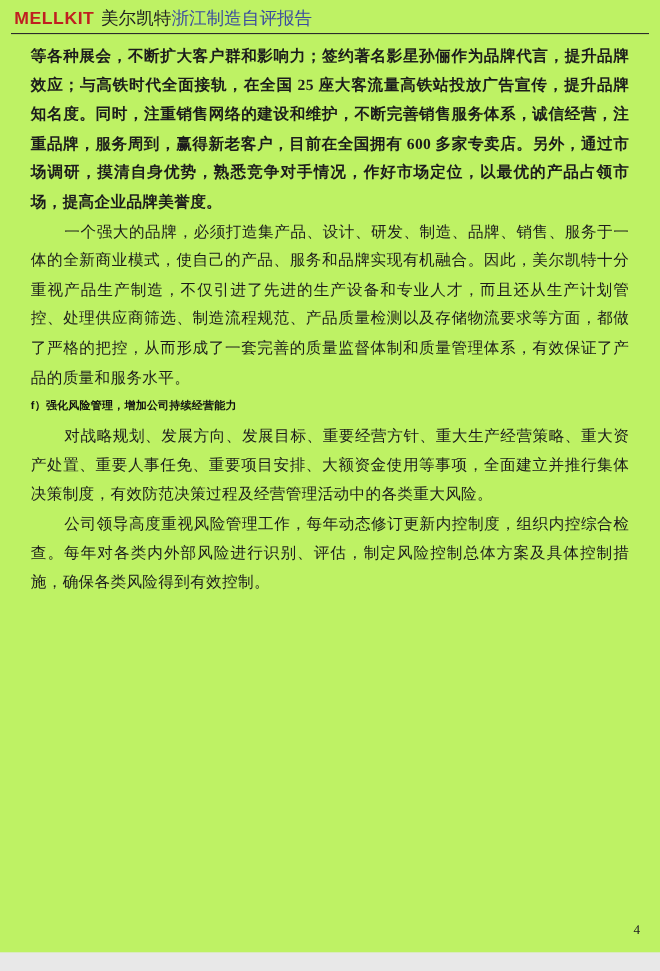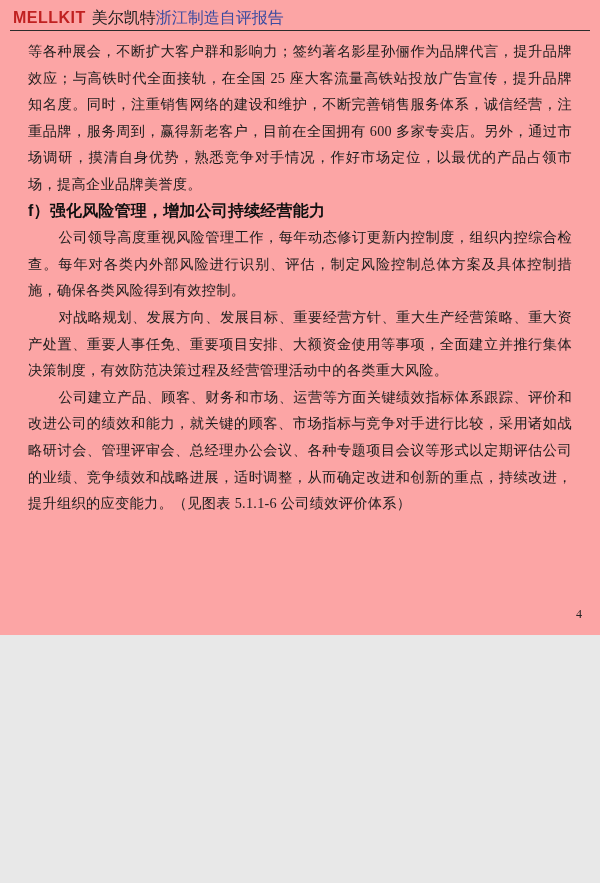--- a/index.html
+++ b/index.html
@@ -3,23 +3,23 @@
 <meta charset="utf-8">
 <style>
   html, body {
     margin: 0;
     padding: 0;
     background: #e8e8e8;
   }
   .page {
     position: relative;
     width: 600px;
-    height: 635px;
+    height: 866px;
     margin: 0 auto;
-    background: #fca5a5;
+    background: #bef264;
     font-family: "Liberation Serif", serif;
     color: #1c1c1c;
     overflow: hidden;
     box-sizing: border-box;
   }
   .page-header {
     margin: 0 10px;
     padding: 8px 3px 3px 3px;
     border-bottom: 1.5px solid #2b2b2b;
     font-family: "Liberation Sans", sans-serif;
@@ -46,26 +46,27 @@
     text-align: justify;
     text-justify: inter-ideograph;
     letter-spacing: 0.3px;
   }
   .para {
     margin: 0;
     text-indent: 2.15em;
   }
   .para.continuation {
     text-indent: 0;
+    font-weight: bold;
   }
   .heading {
     margin: 0;
     font-family: "Liberation Sans", sans-serif;
     font-weight: bold;
-    font-size: 16px;
+    font-size: 10px;
     line-height: 26.6px;
     color: #101010;
     text-align: left;
     letter-spacing: 0.2px;
   }
   .page-number {
     position: absolute;
     right: 18px;
     bottom: 13px;
     font-size: 12px;
@@ -77,21 +78,21 @@
 <body>
 
 <div class="page">
 
   <header class="page-header">
     <span class="brand">MELLKIT</span><span class="company">美尔凯特</span><span class="doc-title">浙江制造自评报告</span>
   </header>
 
   <main class="doc-body">
     <p class="para continuation">等各种展会，不断扩大客户群和影响力；签约著名影星孙俪作为品牌代言，提升品牌效应；与高铁时代全面接轨，在全国 25 座大客流量高铁站投放广告宣传，提升品牌知名度。同时，注重销售网络的建设和维护，不断完善销售服务体系，诚信经营，注重品牌，服务周到，赢得新老客户，目前在全国拥有 600 多家专卖店。另外，通过市场调研，摸清自身优势，熟悉竞争对手情况，作好市场定位，以最优的产品占领市场，提高企业品牌美誉度。</p>
+    <p class="para">一个强大的品牌，必须打造集产品、设计、研发、制造、品牌、销售、服务于一体的全新商业模式，使自己的产品、服务和品牌实现有机融合。因此，美尔凯特十分重视产品生产制造，不仅引进了先进的生产设备和专业人才，而且还从生产计划管控、处理供应商筛选、制造流程规范、产品质量检测以及存储物流要求等方面，都做了严格的把控，从而形成了一套完善的质量监督体制和质量管理体系，有效保证了产品的质量和服务水平。</p>
     <h2 class="heading">f）强化风险管理，增加公司持续经营能力</h2>
+    <p class="para">对战略规划、发展方向、发展目标、重要经营方针、重大生产经营策略、重大资产处置、重要人事任免、重要项目安排、大额资金使用等事项，全面建立并推行集体决策制度，有效防范决策过程及经营管理活动中的各类重大风险。</p>
     <p class="para">公司领导高度重视风险管理工作，每年动态修订更新内控制度，组织内控综合检查。每年对各类内外部风险进行识别、评估，制定风险控制总体方案及具体控制措施，确保各类风险得到有效控制。</p>
-    <p class="para">对战略规划、发展方向、发展目标、重要经营方针、重大生产经营策略、重大资产处置、重要人事任免、重要项目安排、大额资金使用等事项，全面建立并推行集体决策制度，有效防范决策过程及经营管理活动中的各类重大风险。</p>
-    <p class="para">公司建立产品、顾客、财务和市场、运营等方面关键绩效指标体系跟踪、评价和改进公司的绩效和能力，就关键的顾客、市场指标与竞争对手进行比较，采用诸如战略研讨会、管理评审会、总经理办公会议、各种专题项目会议等形式以定期评估公司的业绩、竞争绩效和战略进展，适时调整，从而确定改进和创新的重点，持续改进，提升组织的应变能力。（见图表 5.1.1-6 公司绩效评价体系）</p>
   </main>
 
   <span class="page-number">4</span>
 
 </div>
 
 </body></html>

